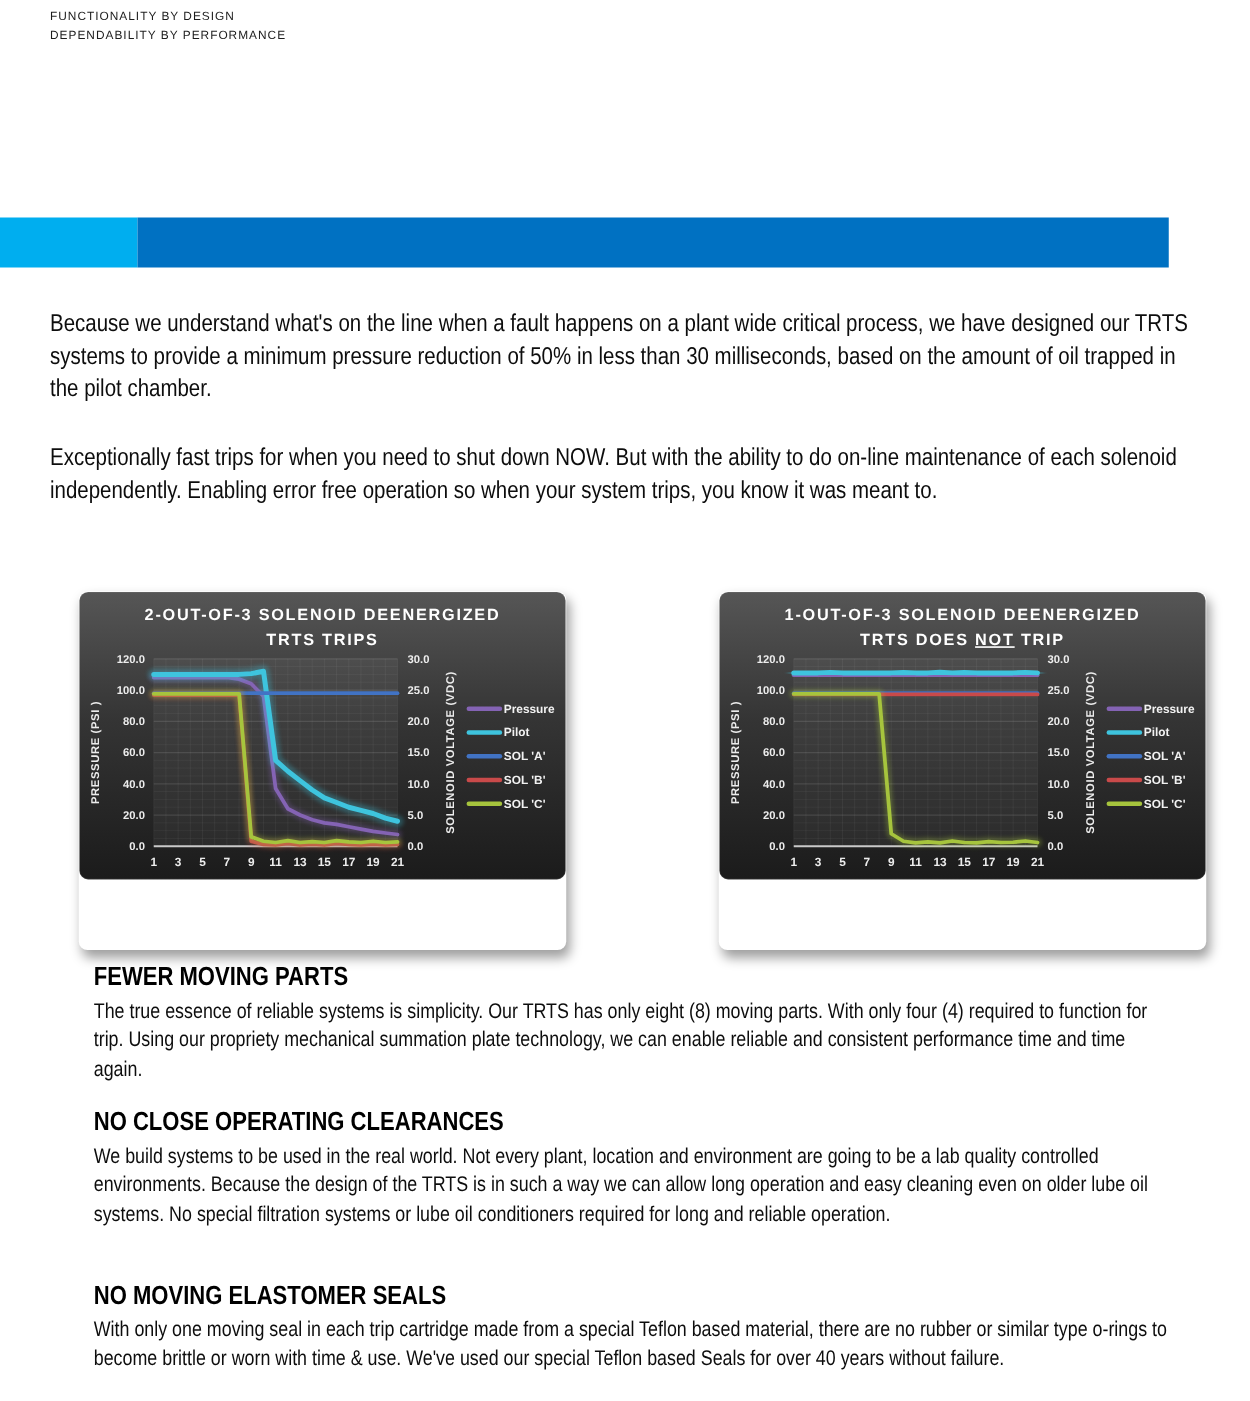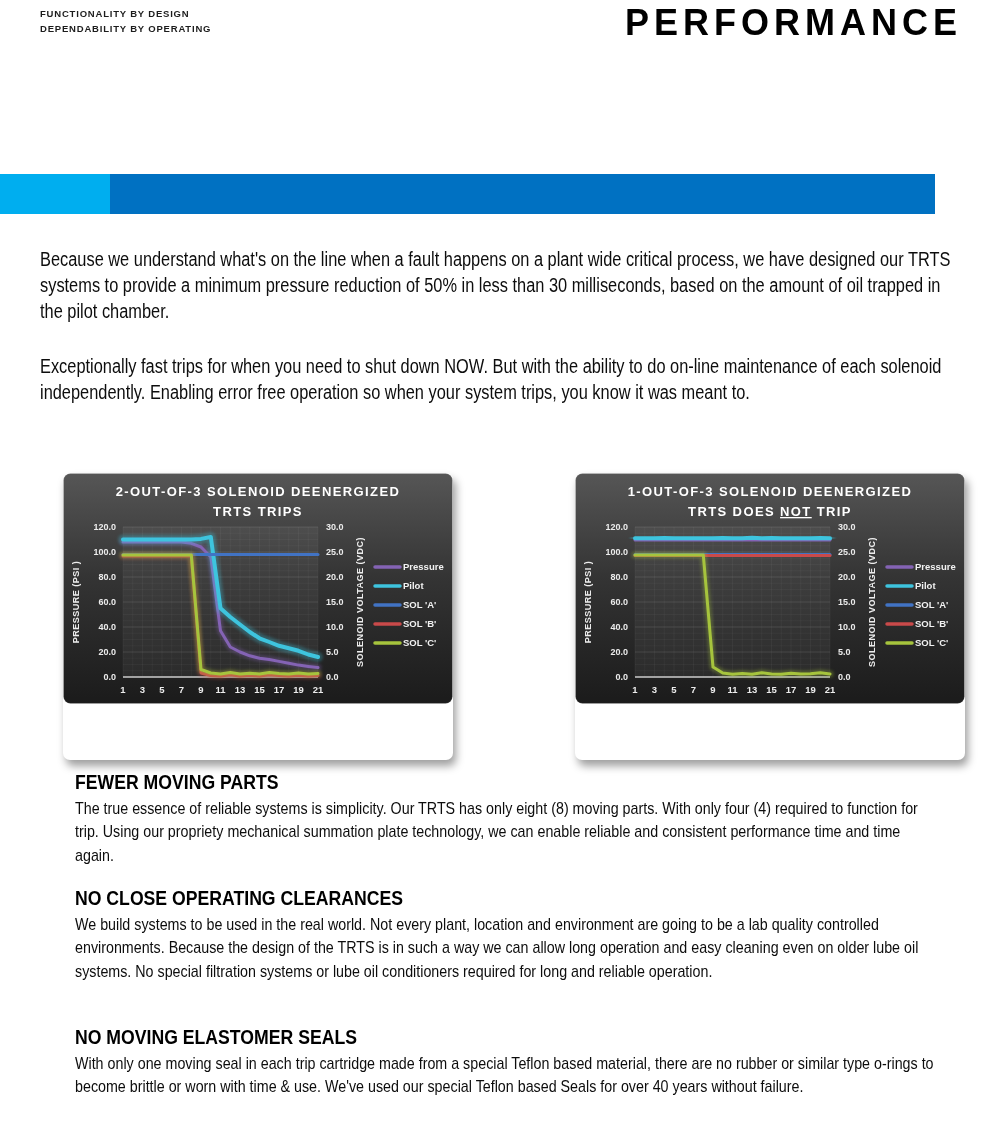--- a/index.html
+++ b/index.html
@@ -2,21 +2,21 @@
 <html><head>
 <meta charset="utf-8">
 <style>
   html,body{margin:0;padding:0;background:#ffffff;}
   body{width:1000px;height:1121px;position:relative;overflow:hidden;
        font-family:"Liberation Sans",sans-serif;color:#111;}
 
   
   .logo-block{position:absolute;left:40px;top:5px;}
   .logo-name{font-size:27px;font-weight:800;letter-spacing:0.5px;color:#000;line-height:28px;}
-  .logo-tag{font-size:9.5px;font-weight:700;letter-spacing:0.8px;color:#1c1c1c;line-height:13px;margin-top:2px;}
+  .logo-tag{font-size:9.5px;font-weight:400;letter-spacing:0.8px;color:#1c1c1c;line-height:13px;margin-top:2px;}
 
   
   .title-block{position:absolute;top:4px;right:43px;text-align:right;color:#000;}
   .title-big{font-size:36px;font-weight:800;letter-spacing:5px;margin-right:-5px;line-height:38px;}
   .title-mid{font-size:29px;font-weight:400;letter-spacing:9px;margin-right:-9px;line-height:30px;margin-top:15px;margin-bottom:16px;}
 
   
   .accent-bar{position:absolute;left:0;top:174px;width:935px;height:40px;display:flex;}
   .accent-light{width:110px;height:100%;}
   .accent-dark{flex:1;height:100%;}
@@ -39,25 +39,24 @@
   #section-1{top:886px;}
   #section-2{top:1025px;}
   .section-heading{font-size:21px;font-weight:bold;color:#000;line-height:24px;margin-bottom:3px;}
   .section-body{font-size:17px;line-height:23.4px;color:#0d0d0d;}
 </style>
 </head>
 <body>
 
 <div class="logo-block">
   <div class="logo-tag">FUNCTIONALITY BY DESIGN</div>
-  <div class="logo-tag">DEPENDABILITY BY OPERATING</div>
+  <div class="logo-tag">DEPENDABILITY BY PERFORMANCE</div>
 </div>
 
 <div class="title-block">
-  <div class="title-big">PERFORMANCE</div>
 </div>
 
 <div class="accent-bar">
   <div class="accent-light" id="accent-light" style="background: rgb(0, 174, 239);"></div>
   <div class="accent-dark" id="accent-dark" style="background: rgb(0, 113, 194);"></div>
 </div>
 
 <div class="intro-p condense" id="intro-p1">Because we understand what's on the line when a fault happens on a plant wide critical process, we have designed our TRTS systems to provide a minimum pressure reduction of 50% in less than 30 milliseconds, based on the amount of oil trapped in the pilot chamber.</div>
 <div class="intro-p condense" id="intro-p2">Exceptionally fast trips for when you need to shut down NOW. But with the ability to do on-line maintenance of each solenoid independently. Enabling error free operation so when your system trips, you know it was meant to.</div>
 

